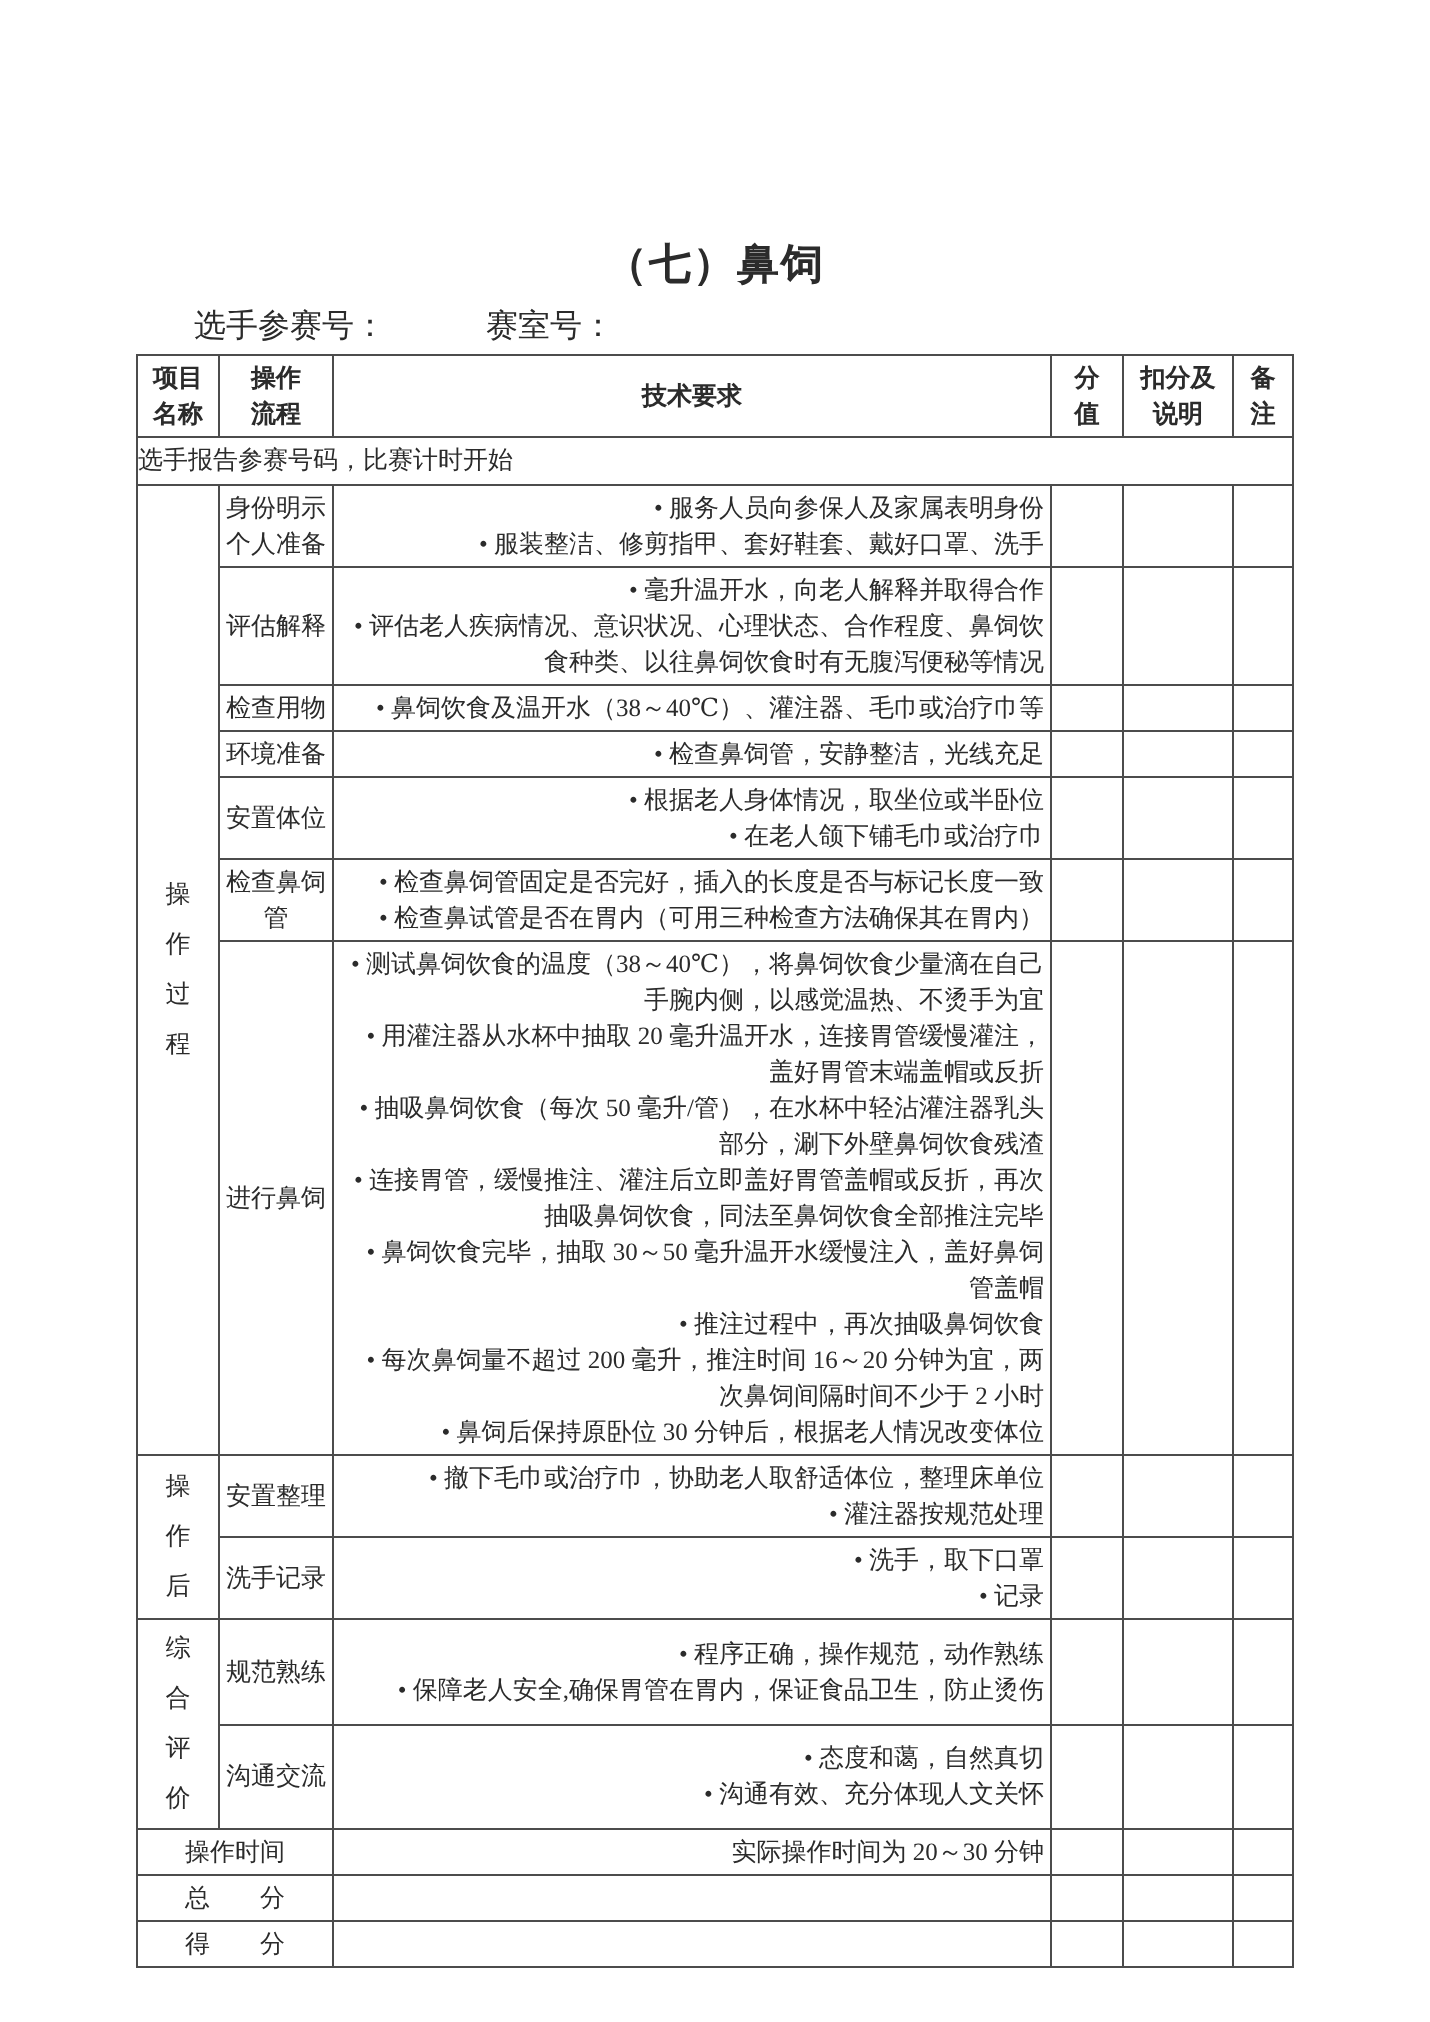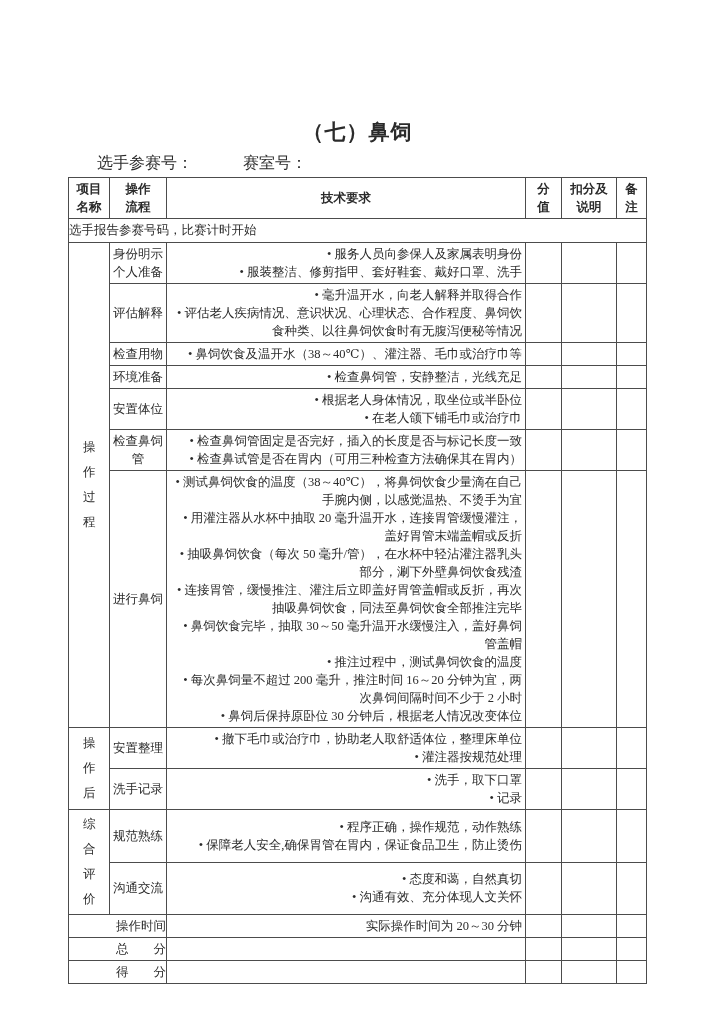--- a/index.html
+++ b/index.html
@@ -25,26 +25,26 @@
   td {
     border:1px solid #4c4c4c;
     font-size:12.5px; line-height:18px;
     vertical-align:middle;
   }
   td.th { text-align:center; font-weight:bold; white-space:pre-line; padding:2px 0; }
   td.announce-cell { padding:2px 0 3px 0; }
   td.stage-cell { text-align:center; padding:2px 0; }
   .vtext {
     width:1.05em; margin:0 auto; word-break:break-all;
-    line-height:25px; text-align:right;
+    line-height:25px; text-align:center;
   }
   td.proc-cell { text-align:center; word-break:break-all; padding:2px 2px; }
   td.req-cell { text-align:right; word-break:break-all; padding:2px 3px 2px 5px; }
   td.blank-cell { }
-  td.footer-label { text-align:right; padding:2px 0; }
+  td.footer-label { text-align:center; padding:2px 12px; }
   .req-line { }
 </style>
 </head>
 <body>
 
 <div class="page">
 
   <div class="doc-title">（七）鼻饲</div>
 
   <div class="meta-line">
@@ -149,21 +149,21 @@
       </tr>
 
       <tr>
         <td class="proc-cell">进行鼻饲</td>
         <td class="req-cell">
             <div class="req-line">• 测试鼻饲饮食的温度（38～40℃），将鼻饲饮食少量滴在自己手腕内侧，以感觉温热、不烫手为宜</div>
             <div class="req-line">• 用灌注器从水杯中抽取 20 毫升温开水，连接胃管缓慢灌注，盖好胃管末端盖帽或反折</div>
             <div class="req-line">• 抽吸鼻饲饮食（每次 50 毫升/管），在水杯中轻沾灌注器乳头部分，涮下外壁鼻饲饮食残渣</div>
             <div class="req-line">• 连接胃管，缓慢推注、灌注后立即盖好胃管盖帽或反折，再次抽吸鼻饲饮食，同法至鼻饲饮食全部推注完毕</div>
             <div class="req-line">• 鼻饲饮食完毕，抽取 30～50 毫升温开水缓慢注入，盖好鼻饲管盖帽</div>
-            <div class="req-line">• 推注过程中，测试鼻饲饮食的温度</div>
+            <div class="req-line">• 推注过程中，再次抽吸鼻饲饮食</div>
             <div class="req-line">• 每次鼻饲量不超过 200 毫升，推注时间 16～20 分钟为宜，两次鼻饲间隔时间不少于 2 小时</div>
             <div class="req-line">• 鼻饲后保持原卧位 30 分钟后，根据老人情况改变体位</div>
           </td>
         <td class="blank-cell"></td>
         <td class="blank-cell"></td>
         <td class="blank-cell"></td>
       </tr>
 
       <tr>
         <td class="stage-cell" rowspan="2">

